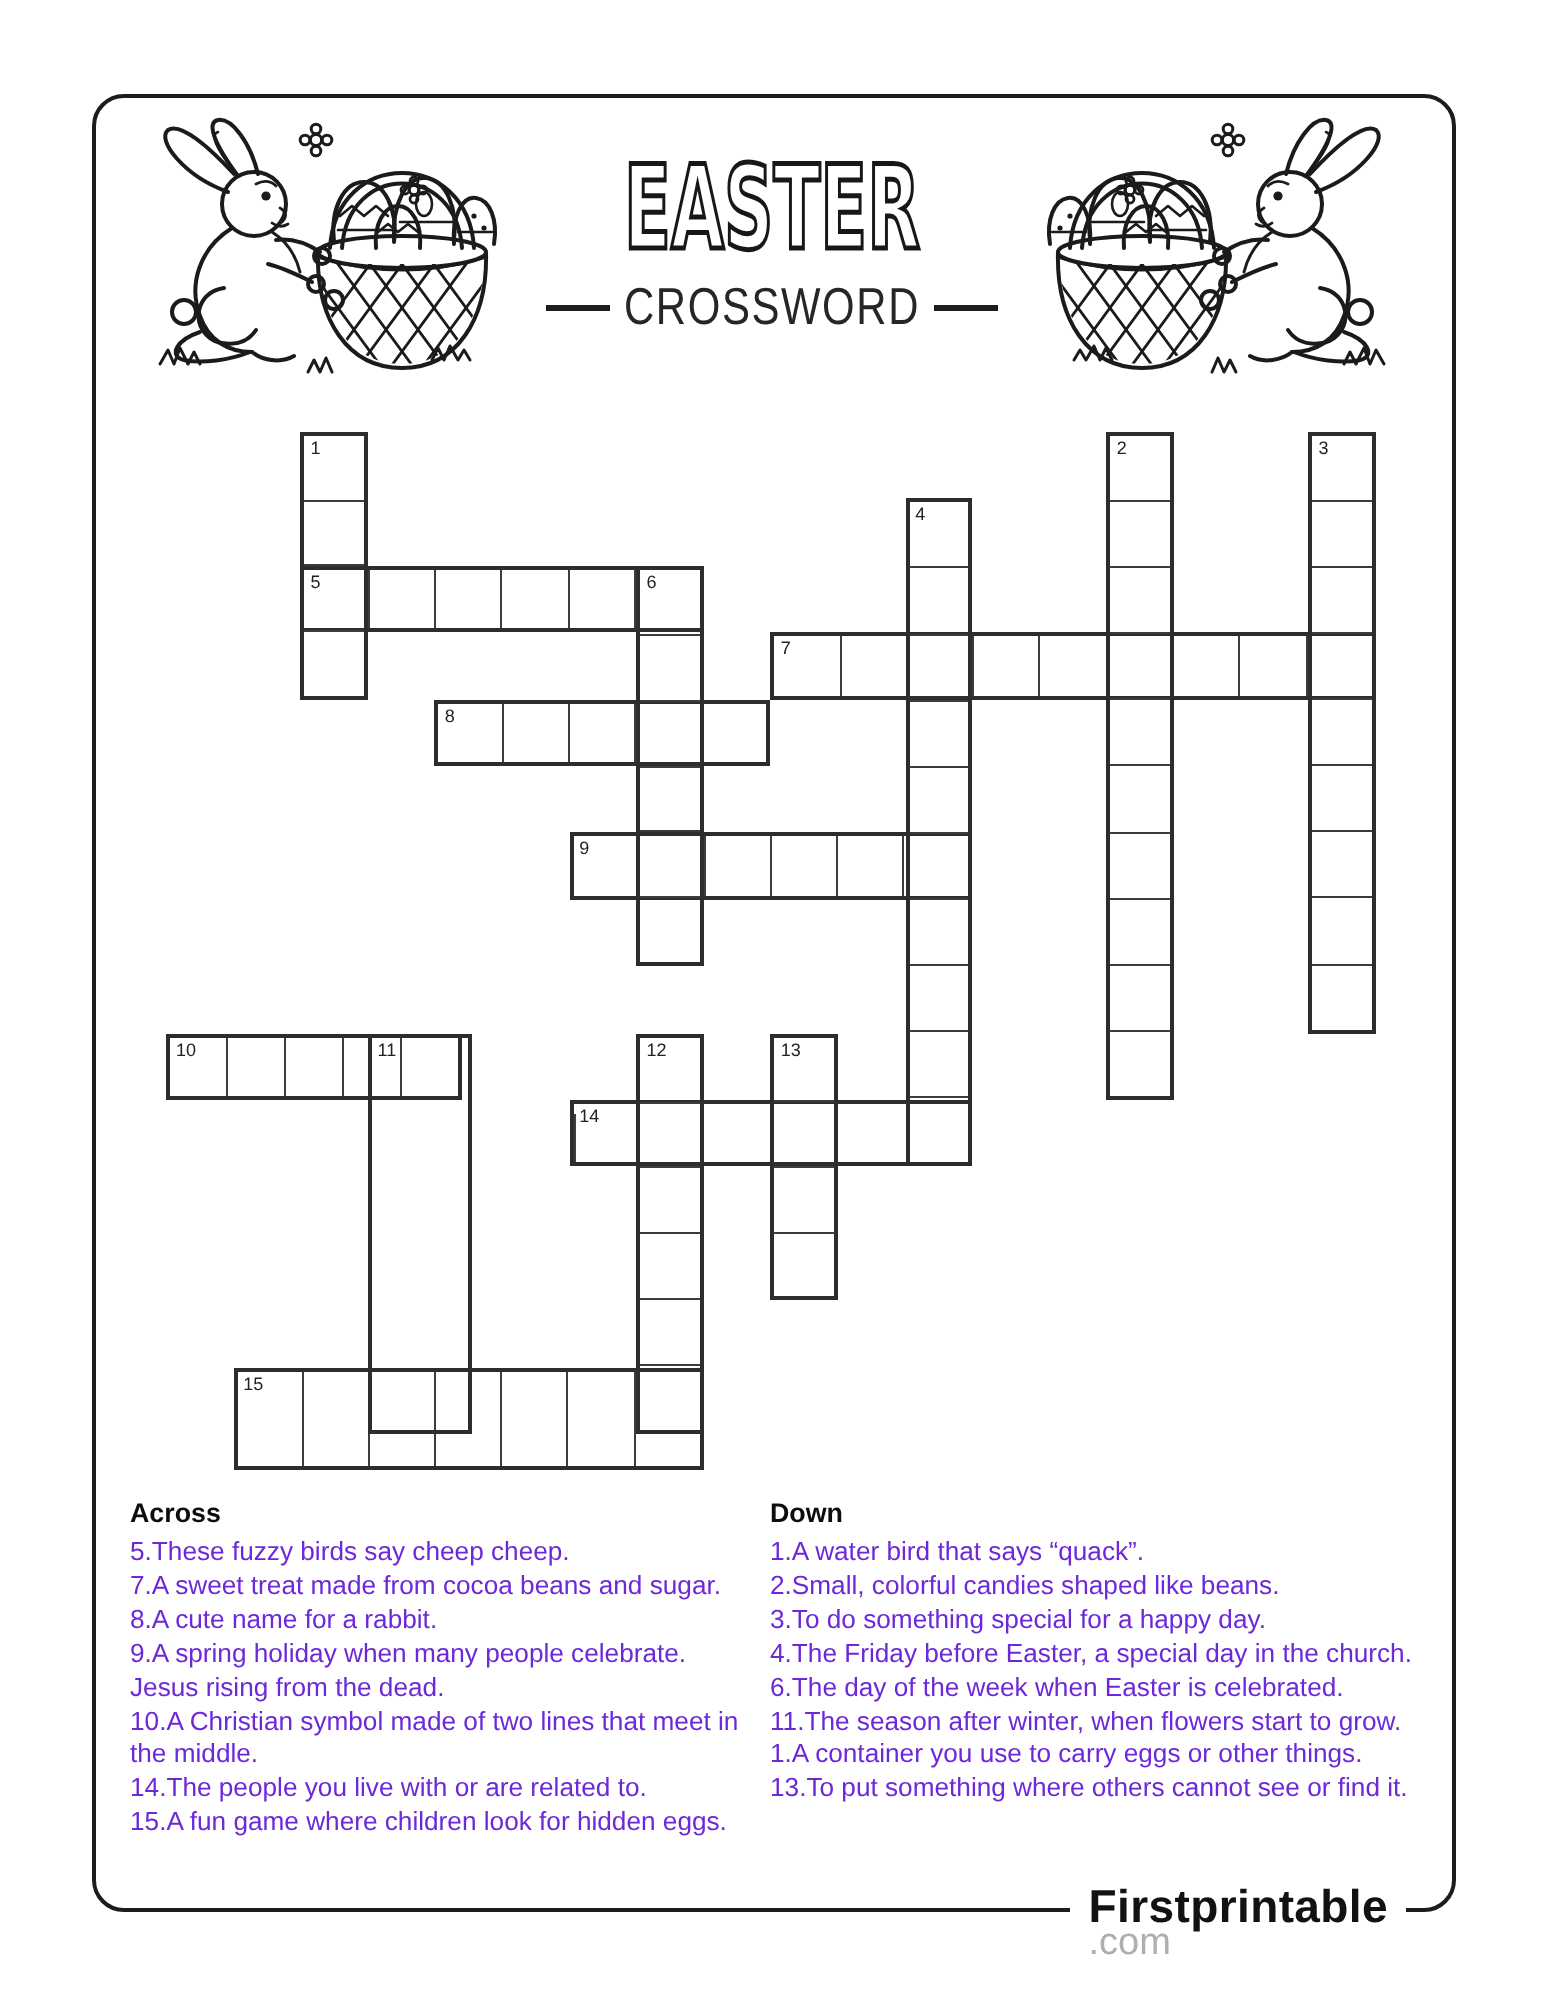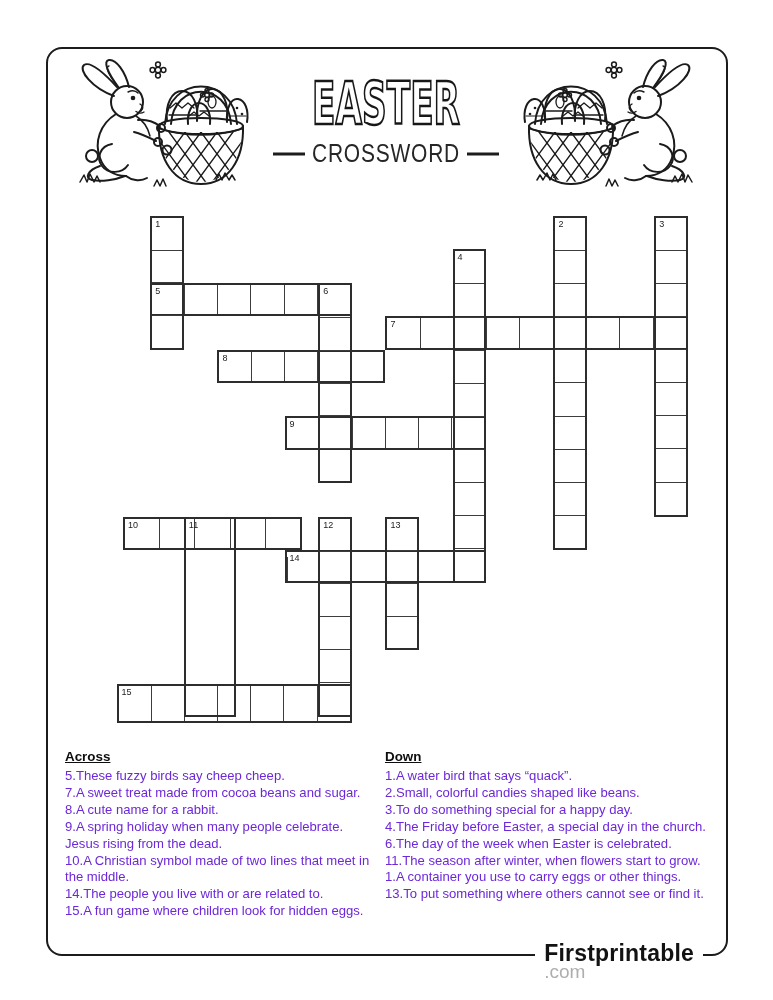--- a/index.html
+++ b/index.html
@@ -29,21 +29,21 @@
   .word.down .cell{border-top:1.4px solid #3c3c3c;}
   .word.down .cell:first-child{border-top:none;}
   .cellnum{
     position:absolute;top:1px;left:3px;font-size:9px;line-height:10px;
     color:#222;font-family:"Liberation Sans",sans-serif;
   }
   
   .clues-col{position:absolute;top:748px;}
   .clues-col.across{left:65px;width:311px;}
   .clues-col.down{left:385px;width:338px;}
-  .clues-col h3{margin:0 0 3px 0;font-size:13.4px;line-height:17px;font-weight:bold;color:#0d0d0d;text-decoration:underline;}
+  .clues-col h3{margin:0 0 3px 0;font-size:13.4px;line-height:17px;font-weight:bold;color:#0d0d0d;}
   .clue{font-size:13.1px;line-height:16.9px;color:#6d28d9;}
   
   .brand{position:absolute;right:70px;top:940px;background:#ffffff;padding:0 9px;text-align:left;}
   .brand-name{display:block;font-size:23px;line-height:26px;font-weight:bold;color:#121212;letter-spacing:0.2px;}
   .brand-tld{display:block;font-size:19px;line-height:15px;color:#aeaeae;margin-top:-2px;padding-right:3px;}
 </style>
 </head>
 <body>
 
 <div class="page-border"></div>
@@ -251,38 +251,38 @@
     </div>
     <div class="word across" style="left: 201.6px; top: 200.4px; width: 201.6px; height: 33.4px;">
       <div class="cell"></div>
       <div class="cell"></div>
       <div class="cell"></div>
       <div class="cell"></div>
       <div class="cell"></div>
       <div class="cell"></div>
       <span class="cellnum">9</span>
     </div>
-    <div class="word across" style="left: 0px; top: 300.6px; width: 179px; height: 33.4px; margin-left: 40px;">
+    <div class="word across" style="left: 0px; top: 300.6px; width: 148px; height: 33.4px;">
       <div class="cell"></div>
       <div class="cell"></div>
       <div class="cell"></div>
       <div class="cell"></div>
       <div class="cell"></div>
       <span class="cellnum">10</span>
     </div>
     <div class="word across" style="left: 201.6px; top: 334px; width: 201.6px; height: 33.4px; flex-direction: column;">
       <div class="cell"></div>
       <div class="cell"></div>
       <div class="cell"></div>
       <div class="cell"></div>
       <div class="cell"></div>
       <div class="cell"></div>
       <span class="cellnum">14</span>
     </div>
-    <div class="word across" style="left: 33.6px; top: 467.6px; width: 235.2px; height: 39px; text-decoration: underline;">
+    <div class="word across" style="left: 33.6px; top: 467.6px; width: 235.2px; height: 51px; text-decoration: underline;">
       <div class="cell"></div>
       <div class="cell"></div>
       <div class="cell"></div>
       <div class="cell"></div>
       <div class="cell"></div>
       <div class="cell"></div>
       <div class="cell"></div>
       <span class="cellnum">15</span>
     </div>
     <div class="word down" style="left: 67.2px; top: 0px; width: 33.6px; height: 133.6px;">

